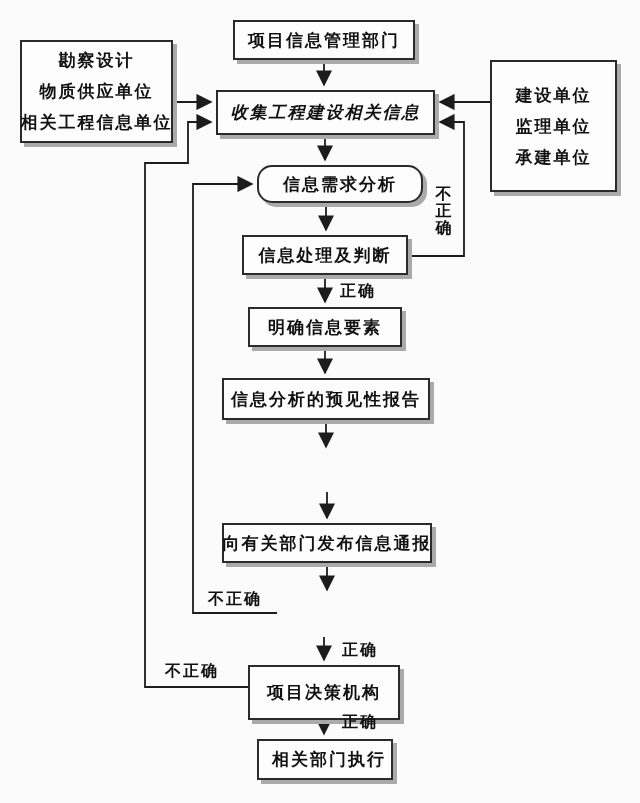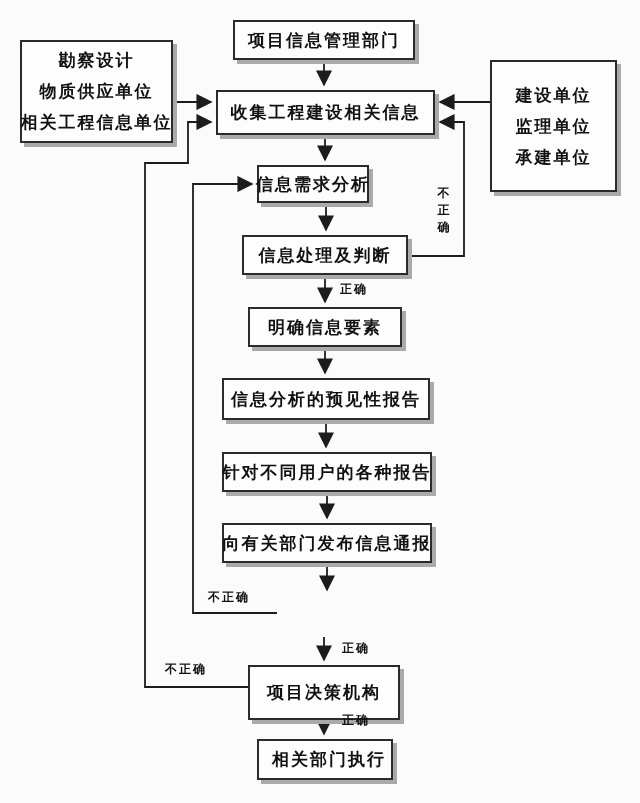--- a/index.html
+++ b/index.html
@@ -39,21 +39,21 @@
   }
   .node.multi {
     flex-direction: column;
     justify-content: center;
   }
   .node.multi .src-line {
     line-height: 31px;
   }
   .edge-label {
     position: absolute;
-    font-size: 12px;
+    font-size: 16px;
     font-weight: 600;
     color: #111111;
     letter-spacing: 2px;
     white-space: nowrap;
   }
   .edge-label.vertical {
     width: 19px;
     line-height: 17px;
     letter-spacing: 0;
     word-break: break-all;
@@ -98,31 +98,30 @@
     <div class="src-line">物质供应单位</div>
     <div class="src-line">相关工程信息单位</div>
   </div>
 
   <div class="node multi" style="left:490px; top:60px; width:127px; height:132px;">
     <div class="src-line">建设单位</div>
     <div class="src-line">监理单位</div>
     <div class="src-line">承建单位</div>
   </div>
 
-  <div class="node" style="left:216px; top:90px; width:219px; height:45px;">收集工程建设相关信息</div>
+  <div class="node" style="left:216px; top:90px; width:219px; height:45px;font-style:italic;">收集工程建设相关信息</div>
 
-  <div class="node" style="left:257px; top:165px; width:112px; height:38px;">信息需求分析</div>
+  <div class="node" style="left:257px; top:165px; width:166px; height:38px;border-radius:15px;">信息需求分析</div>
 
   <div class="node" style="left:242px; top:235px; width:166px; height:40px;">信息处理及判断</div>
 
   <div class="node" style="left:248px; top:307px; width:154px; height:40px;">明确信息要素</div>
 
   <div class="node" style="left:222px; top:378px; width:208px; height:42px;">信息分析的预见性报告</div>
 
-  <div class="node" style="left:222px; top:452px; width:210px; height:40px;">针对不同用户的各种报告</div>
 
   <div class="node" style="left:222px; top:523px; width:210px; height:40px;">向有关部门发布信息通报</div>
 
 
   <div class="node" style="left:248px; top:665px; width:152px; height:55px;">项目决策机构</div>
 
   <div class="node" style="left:257px; top:739px; width:136px; height:41px;padding-left:8px;">相关部门执行</div>
 
   <div class="edge-label" style="left:340px; top:281px;">正确</div>
 

